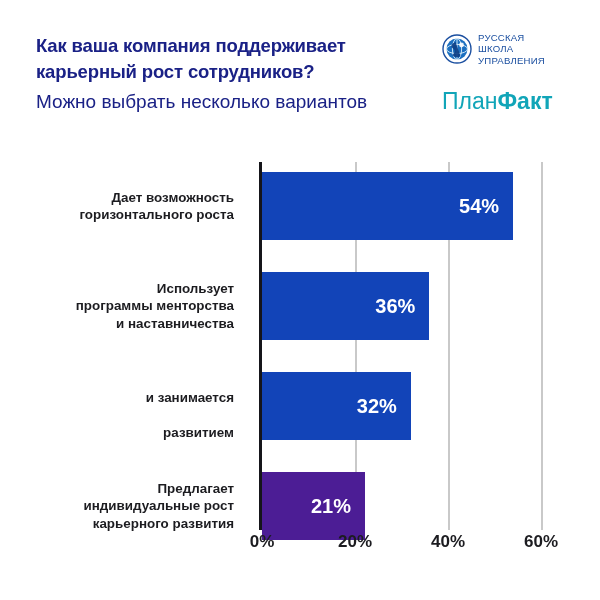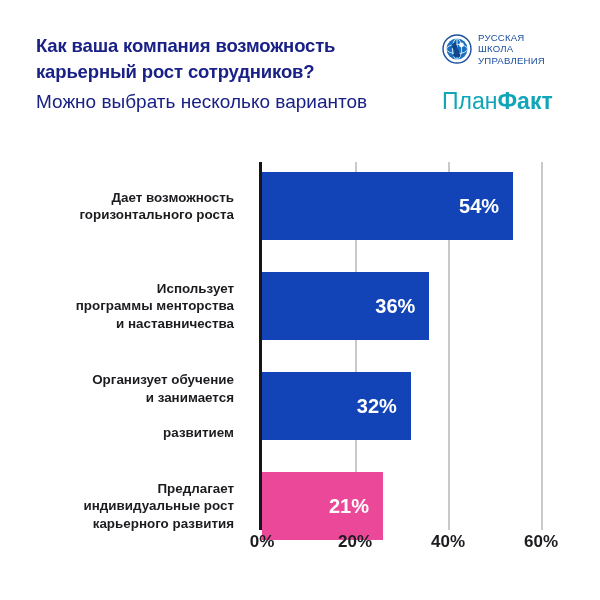--- a/index.html
+++ b/index.html
@@ -189,21 +189,21 @@
     white-space: nowrap;
   }
 </style>
 </head>
 <body>
 
 <div id="header">
 
   <div id="title-block">
     <h1 id="chart-title">
-      <span>Как ваша компания возможность</span><br>
+      <span>Как ваша компания поддерживает</span><br>
       <span>карьерный рост сотрудников?</span>
     </h1>
     <p id="chart-subtitle">Можно выбрать несколько вариантов</p>
   </div>
 
   <div id="logo-area">
 
     <div id="rsu-logo">
       <span id="rsu-emblem">
         <svg width="30" height="30" viewBox="0 0 30 30" aria-hidden="true">
@@ -228,21 +228,21 @@
     </div>
 
   </div>
 </div>
 
 <div id="chart">
 
   <div id="cat-labels">
       <div class="cat-label" style="top: 26.5px; padding-right: 14px;"><span>Дает возможность</span><br><span>горизонтального роста</span></div>
       <div class="cat-label" style="top: 117.75px; padding-right: 14px;"><span>Использует</span><br><span>программы менторства</span><br><span>и наставничества</span></div>
-      <div class="cat-label" style="top: 209px; padding-right: 14px;"><span>Организует обучение</span><br><span>и занимается</span><br><br><span>развитием</span></div>
+      <div class="cat-label" style="top: 209px; padding-right: 14px;"><br><span>и занимается</span><br><br><span>развитием</span></div>
       <div class="cat-label" style="top: 317.75px; padding-right: 14px;"><span>Предлагает</span><br><span>индивидуальные рост</span><br><span>карьерного развития</span></div>
     </div>
 
   <div id="plot">
     <div id="axis-line"></div>
   <div class="gridline" style="left: 93px;"></div>
       <div class="gridline" style="left: 186px;"></div>
       <div class="gridline" style="left: 279px;"></div>
       <div class="bar-row" style="top: 10px; width: 279px;">
         <div class="bar" style="width: 251.1px; background: rgb(18, 68, 184);">
@@ -253,21 +253,21 @@
         <div class="bar" style="width: 167.4px; background: rgb(18, 68, 184);">
           <span class="bar-value" style="color: rgb(255, 255, 255);">36%</span>
         </div>
       </div>
       <div class="bar-row" style="top: 210px; width: 279px;">
         <div class="bar" style="width: 148.8px; background: rgb(18, 68, 184);">
           <span class="bar-value" style="color: rgb(255, 255, 255);">32%</span>
         </div>
       </div>
       <div class="bar-row" style="top: 310px; width: 279px;">
-        <div class="bar" style="width: 121px; background: #ec4899;">
+        <div class="bar" style="width: 103px; background: #4c1d95;">
           <span class="bar-value" style="color: rgb(255, 255, 255);">21%</span>
         </div>
       </div>
     </div>
 
   <div id="xticks">
       <div class="xtick" style="left: 0px;">0%</div>
       <div class="xtick" style="left: 93px;">20%</div>
       <div class="xtick" style="left: 186px;">40%</div>
       <div class="xtick" style="left: 279px;">60%</div>

